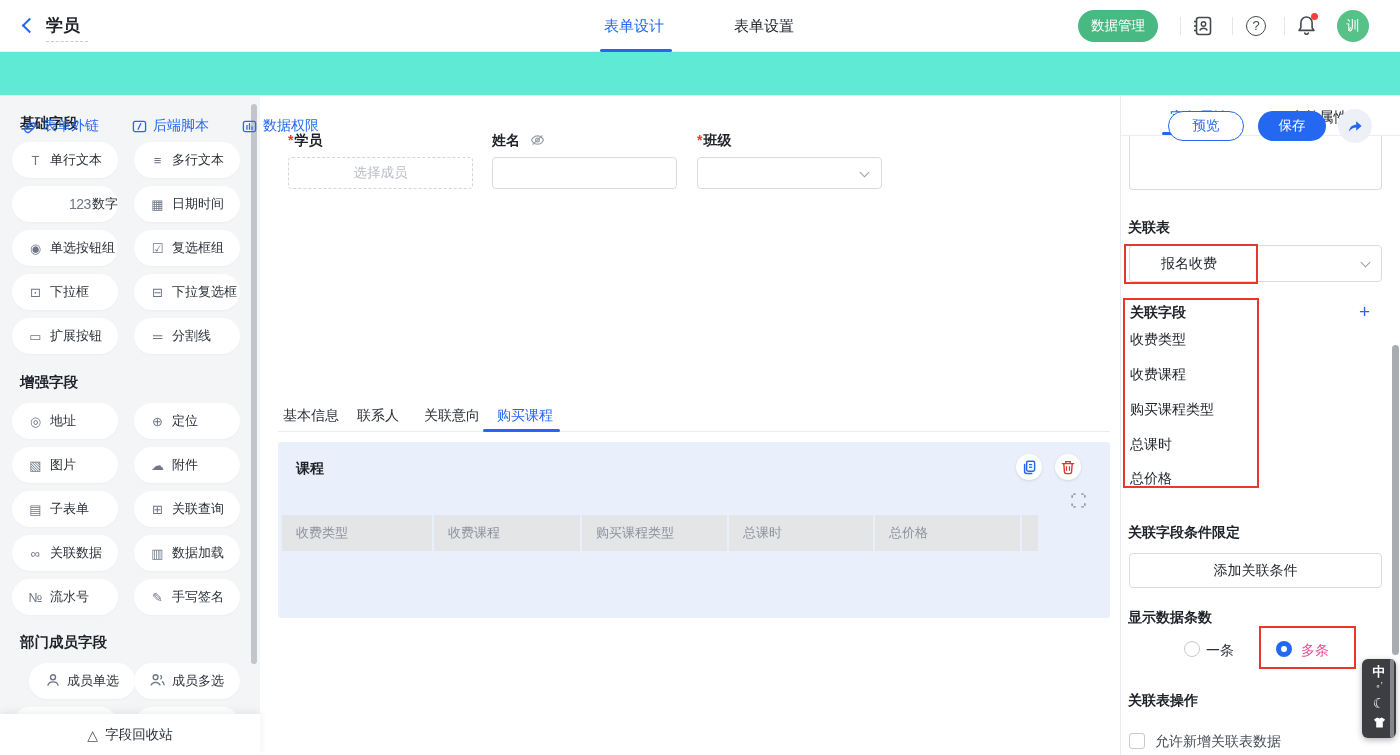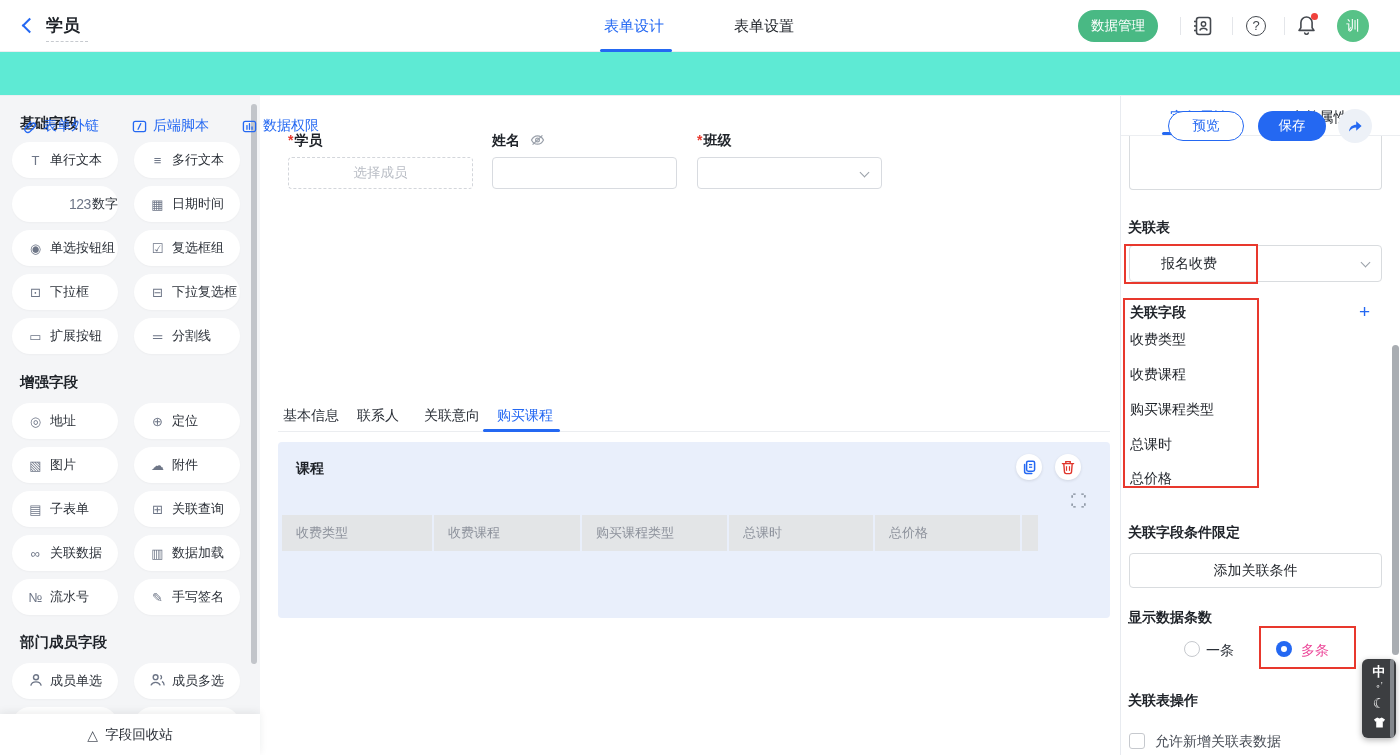--- a/index.html
+++ b/index.html
@@ -232,21 +232,21 @@
       <span class="pic">№</span>
       <span class="plabel">流水号</span>
     </div>
   <div class="pill" style="left:134px;top:483px">
       <span class="pic">✎</span>
       <span class="plabel">手写签名</span>
     </div>
 
   <div class="abs sec-title" style="top:537px">部门成员字段</div>
 
-  <div class="pill" style="left:12px;top:567px">
+  <div class="pill" style="left:29px;top:567px">
     <span class="pic"><svg width="14" height="14" viewBox="0 0 14 14">
           <circle cx="7" cy="4.2" r="2.5" fill="none" stroke="#6e7687" stroke-width="1.4"></circle>
           <path d="M1.8 12.6 a5.3 4.6 0 0 1 10.4 0" fill="none" stroke="#6e7687" stroke-width="1.4"></path>
         </svg></span>
     <span class="plabel">成员单选</span>
   </div>
   <div class="pill" style="left:134px;top:567px">
     <span class="pic"><svg width="15" height="14" viewBox="0 0 15 14">
           <circle cx="5.6" cy="4.2" r="2.4" fill="none" stroke="#6e7687" stroke-width="1.4"></circle>
           <path d="M1 12.4 a4.8 4.3 0 0 1 9.2 0" fill="none" stroke="#6e7687" stroke-width="1.4"></path>

